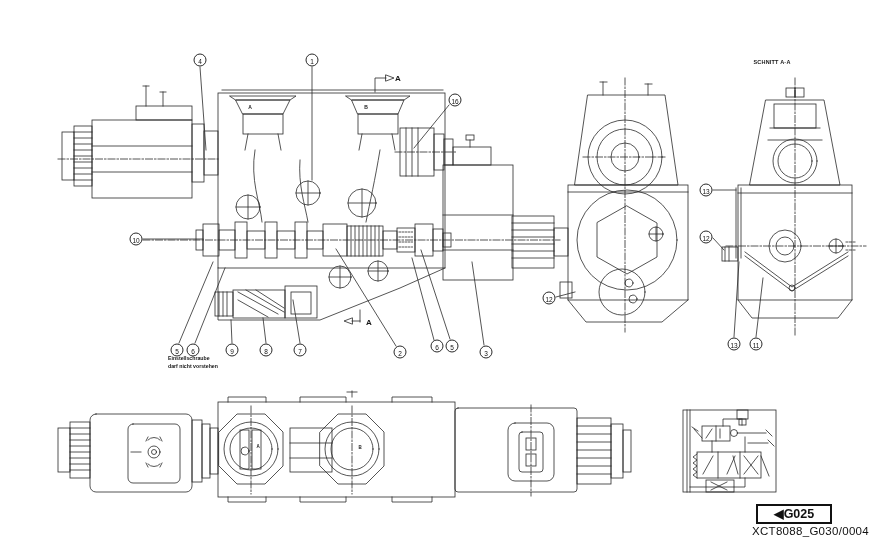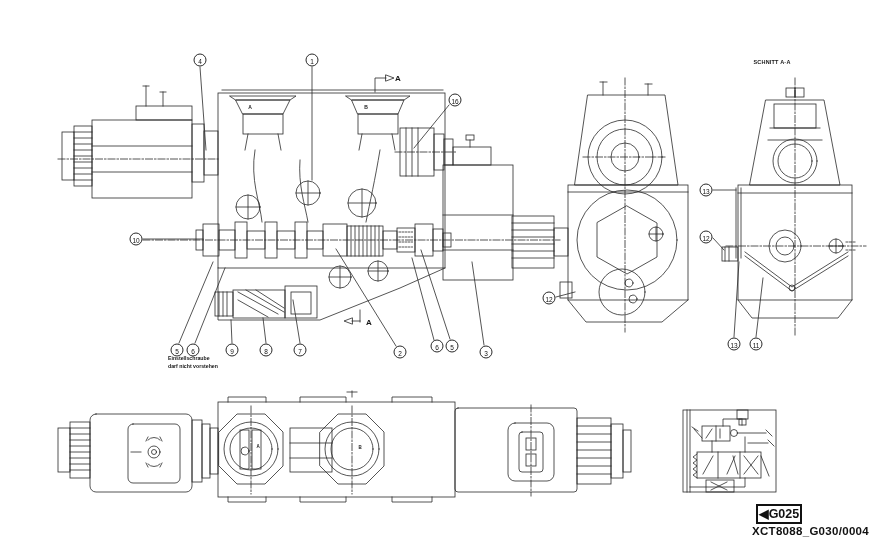--- a/index.html
+++ b/index.html
@@ -12,22 +12,22 @@
   .balloon{position:absolute;width:13px;height:13px;border:1px solid #2a2a2a;border-radius:50%;
            background:#fff;color:#111;font-size:6.5px;line-height:13px;text-align:center;
            transform:translate(-50%,-50%);box-sizing:border-box;}
   .lbl{position:absolute;color:#161616;white-space:nowrap;transform:translate(-50%,-50%);}
   .cutA{font-size:8px;font-weight:bold;}
   .portL{font-size:5px;font-weight:bold;}
   .portS{font-size:4.5px;font-weight:bold;}
   .title{font-size:5.5px;font-weight:bold;letter-spacing:.2px;}
   .note{font-size:5.2px;font-weight:bold;transform:none;}
   .gbox{position:absolute;left:756px;top:504px;border:2px solid #111;background:#fff;
-        padding:0 1px;font-size:12.5px;font-weight:bold;color:#111;line-height:16px;}
-  .dwgnum{position:absolute;left:752px;top:525px;font-size:11.5px;font-weight:bold;
+        padding:0 16px;font-size:12.5px;font-weight:bold;color:#111;line-height:16px;}
+  .dwgnum{position:absolute;left:752px;top:525px;font-size:11.5px;font-weight:normal;
           color:#111;letter-spacing:.3px;transform:none;}
 </style>
 </head>
 <body>
 
 <div class="canvas">
 
 <svg width="888" height="554" viewBox="0 0 888 554">
 
   <g>

